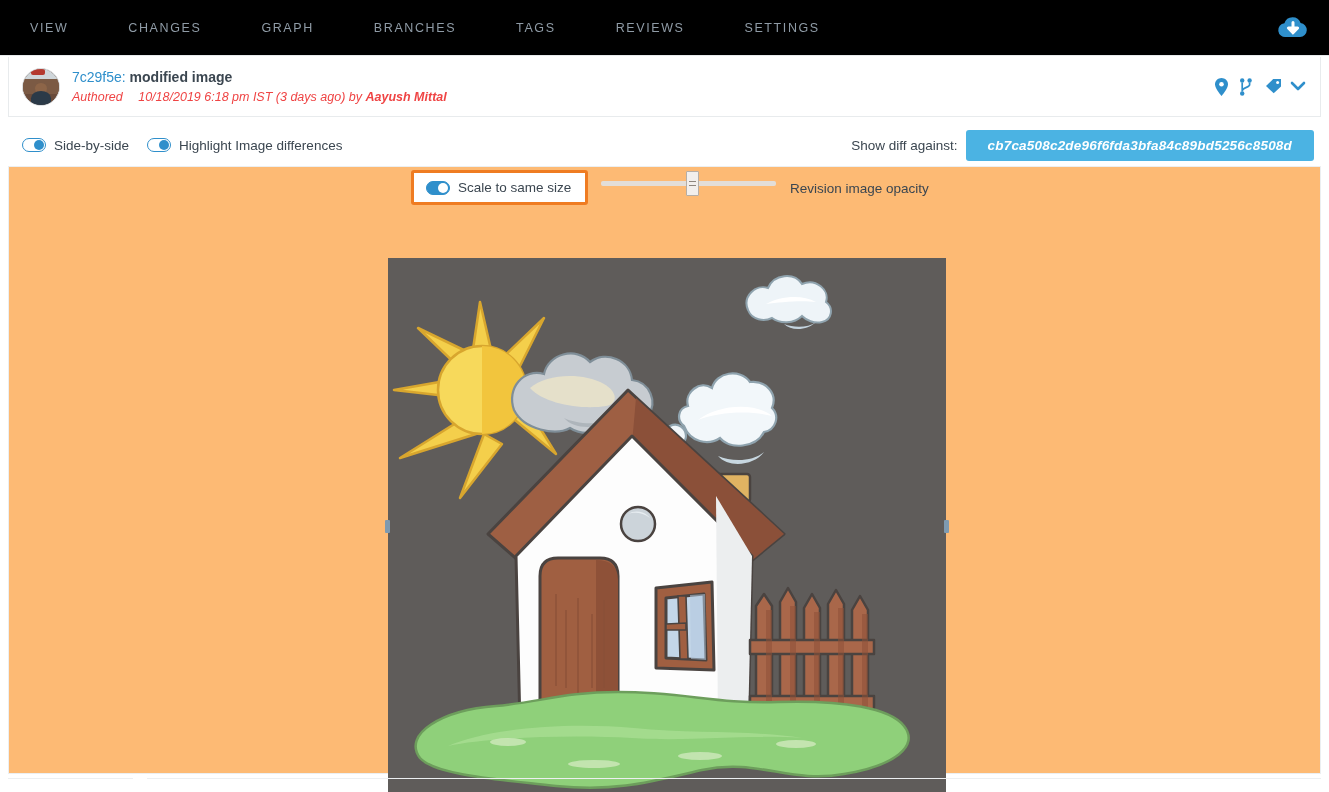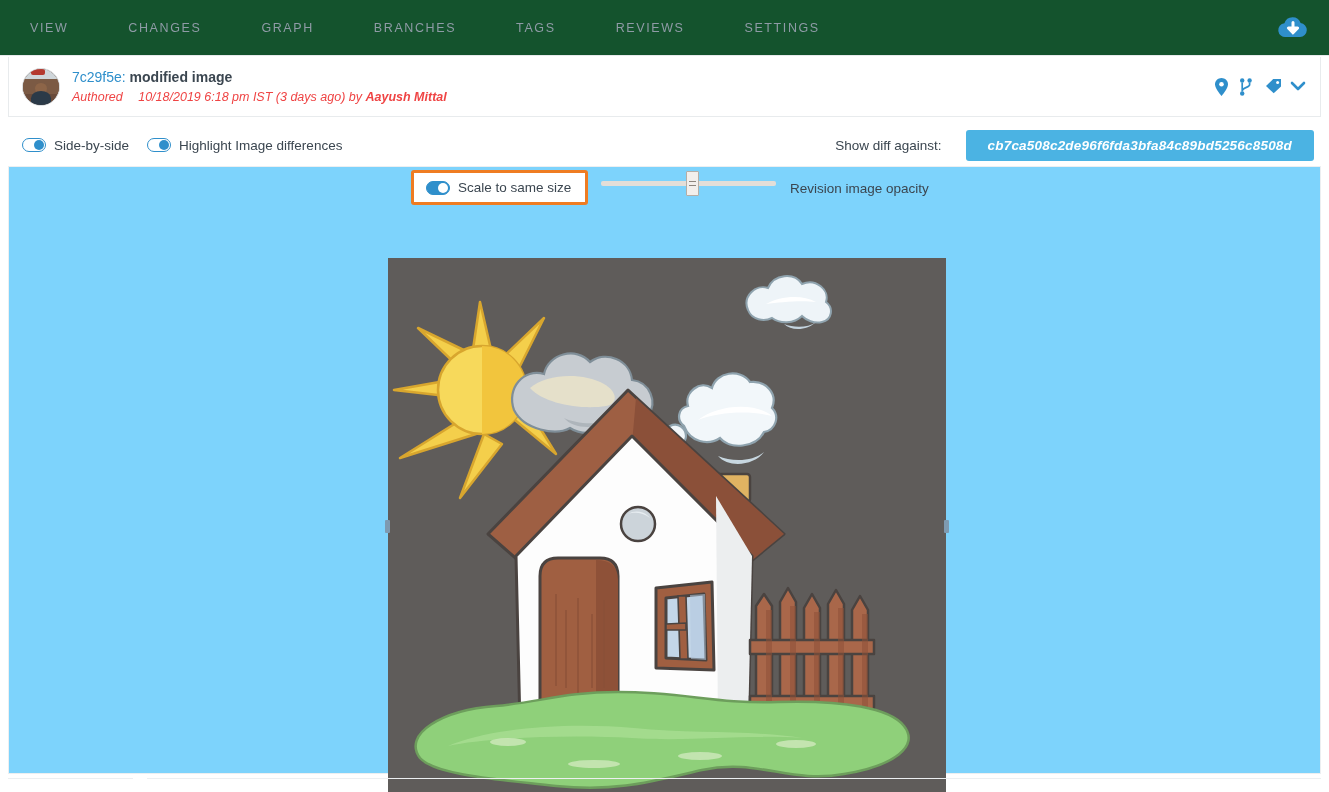--- a/index.html
+++ b/index.html
@@ -8,21 +8,21 @@
     width: 1329px; height: 792px;
     background: #ffffff;
     font-family: "Liberation Sans", sans-serif;
     overflow: hidden;
   }
   .page { position: relative; width: 1329px; height: 792px; background: #fff; }
 
   
   .topnav {
     position: absolute; left: 0; top: 0; width: 1329px; height: 56px;
-    background: #14532d;
+    background: #000000;
     border-bottom: 1px solid #e7eaec;
     display: flex; align-items: center;
   }
   .topnav .tabs { display: flex; align-items: center; padding-left: 24px; }
   .topnav .tab {
     font-size: 12.5px; letter-spacing: 1.6px; color: #8f9ba6;
     padding: 0 30px; cursor: pointer; white-space: nowrap;
     text-transform: uppercase;
   }
   .topnav .tab:first-child { padding-left: 6px; }
@@ -80,34 +80,34 @@
   .toggle .knob {
     position: absolute; top: 1px; right: 1px;
     width: 10px; height: 10px; border-radius: 50%;
     background: #2f8fcb;
   }
   .toggle.on { background: #2f8fcb; border-color: #2f8fcb; }
   .toggle.on .knob { background: #ffffff; right: 1px; }
   .opt-label { font-size: 13.5px; color: #3b4650; margin-left: 8px; margin-right: 18px; }
   .optrow .first { margin-left: 22px; }
   .diff-against {
-    margin-left: auto; display: flex; align-items: center; margin-right: 15px; gap: 16px;
+    margin-left: auto; display: flex; align-items: center; margin-right: 15px;
   }
   .diff-against .lbl { font-size: 13.5px; color: #3b4650; margin-right: 8px; }
   .sha-btn {
     background: #4bb3e3; color: #ffffff; font-size: 13.5px; font-weight: bold;
     padding: 8px 22px; border-radius: 3px; cursor: pointer; letter-spacing: .2px;
     min-width: 314px; text-align: center; font-style: italic;
   }
 
   
   .viewer {
     position: absolute; left: 8px; top: 166px; width: 1313px; height: 608px;
     border: 1px solid #eceff1; border-top: 1px solid #eceff1;
-    background: #7dd3fc;
+    background: #fdba74;
   }
   .ctrlrow {
     position: relative; height: 46px; display: flex; align-items: center;
     justify-content: center;
   }
   .scale-box {
     position: absolute; left: 402px; top: 3px;
     border: 3px solid #ef7c22; border-radius: 3px;
     padding: 7px 14px 7px 12px; display: flex; align-items: center;
     background: #ffffff;

